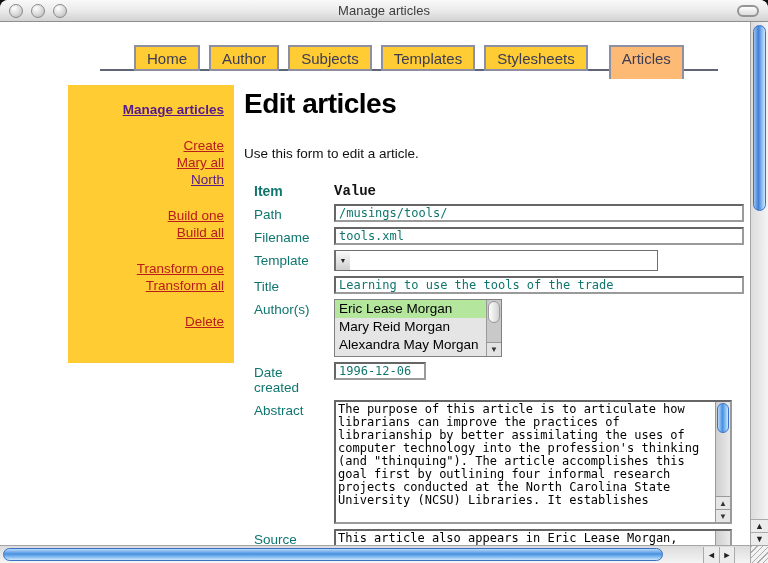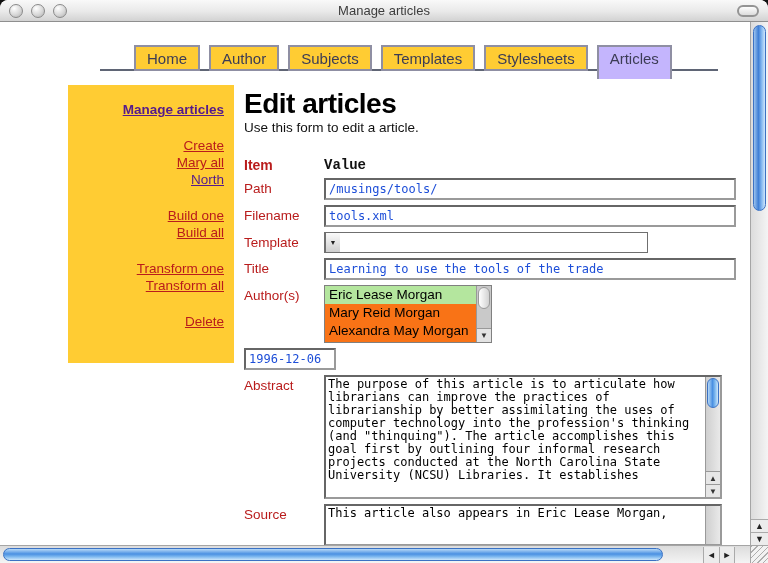--- a/index.html
+++ b/index.html
@@ -23,54 +23,54 @@
   
   .content { position: absolute; top: 22px; left: 12px; width: 750px; height: 523px;
     background: #fff; overflow: hidden; }
 
   
   .tabline { position: absolute; top: 47px; left: 88px; width: 618px; height: 2px;
     background: #5f6575; z-index: 1; }
   .tabs { position: absolute; top: 23px; left: 122px; display: flex; gap: 9px; z-index: 2; }
   .tab { height: 26px; padding: 0 11px; line-height: 23px; font-size: 15px; color: #3c3c55;
     background: #FFCC33; border: 2px solid #8f8fa3; cursor: default; }
-  .tab.active { height: 34px; background: #c4b5fd; border-bottom: none; z-index: 3; }
+  .tab.active { height: 34px; background: #fdba74; border-bottom: none; z-index: 3; margin-left: 12px; }
 
   
   .sidebar { position: absolute; left: 56px; top: 63px; width: 166px; height: 278px;
     background: #FFCC33; text-align: right; padding: 16px 10px 0 0; font-size: 13.5px; }
   .sidebar a { display: block; line-height: 17px; text-decoration: underline; color: #b91c1c; cursor: pointer; }
   .sidebar a.visited { color: #551A8B; }
   .sidebar a.title { font-weight: bold; }
   .sb-gap { height: 19px; }
 
   
   .main { position: absolute; left: 232px; top: 66px; width: 500px; }
-  .heading { font-size: 28px; font-weight: bold; color: #000; letter-spacing: -0.5px; }
+  .heading { font-size: 28px; font-weight: bold; color: #000; margin-bottom: 26px; letter-spacing: -0.5px; }
   .intro { font-size: 13.5px; color: #111; margin-bottom: 22px; }
   .frow { display: flex; align-items: flex-start; margin-bottom: 5px; }
-  .flabel { width: 80px; flex: none; font-size: 13.5px; color: #b91c1c; padding-top: 3px; padding-right: 8px; }
+  .flabel { width: 80px; flex: none; font-size: 13.5px; color: #0f766e; padding-top: 3px; padding-right: 8px; margin-left: 10px; }
   .flabel.hdr, .fvalue.hdr { font-weight: bold; font-size: 14px; padding-top: 0; }
   .fvalue { font-size: 13.5px; color: #111; padding-top: 3px; font-family: Liberation Mono, monospace; }
 
   input.text { height: 18px; border: 2px solid; border-color: #666 #9a9a9a #9a9a9a #666;
-    font-family: "DejaVu Sans Mono", monospace; font-size: 12px; padding: 9px 3px; background: #fff; color: #1d4ed8; }
+    font-family: "DejaVu Sans Mono", monospace; font-size: 12px; padding: 1px 3px; background: #fff; color: #0f766e; }
   .w-long { width: 412px; }
   .w-date { width: 92px; }
 
   
   .select { width: 324px; height: 21px; border: 1px solid #6f6f6f; display: flex; align-items: center;
     background: #fff; cursor: default; }
   .select .sel-text { flex: 1; font-size: 13.5px; color: #000; padding: 0 4px 0 6px; white-space: nowrap; overflow: hidden; }
   .select .sel-btn { width: 15px; height: 100%; border-left: 1px solid #6f6f6f;
     background: linear-gradient(#fafafa, #cfcfcf); display: flex; align-items: center; justify-content: center;
     font-size: 7px; color: #222; }
 
   
-  .listbox { width: 168px; height: 58px; border: 1px solid #808080; display: flex; background: #f97316; }
+  .listbox { width: 168px; height: 58px; border: 1px solid #808080; display: flex; background: #e5e5e5; }
   .lb-opts { flex: 1; overflow: hidden; }
   .lb-opt { font-size: 13.5px; line-height: 18px; padding-left: 4px; white-space: nowrap; color: #000; cursor: default; }
   .lb-opt.selected { background: #B4E69E; }
   .lb-scroll { width: 15px; flex: none; background: #c9c9c9; border-left: 1px solid #999; position: relative; }
   .lb-thumb { position: absolute; top: 1px; left: 1px; width: 12px; height: 22px; border-radius: 6px;
     border: 1px solid #9a9a9a; background: linear-gradient(90deg,#ffffff,#d2d2d2); }
   .lb-down { position: absolute; bottom: 0; left: 0; right: 0; height: 14px; background: #e3e3e3;
     border-top: 1px solid #999; text-align: center; font-size: 8px; line-height: 14px; color: #333; }
 
   
@@ -192,20 +192,21 @@
             <div class="lb-opt">Alexandra May Morgan</div>
           </div>
           <div class="lb-scroll">
             <div class="lb-thumb"></div>
             <div class="lb-down">▼</div>
           </div>
         </div>
       </div>
 
       <div class="frow">
+        <div class="flabel">Date created</div>
         <input class="text w-date" type="text" value="1996-12-06" style="">
       </div>
 
       <div class="frow">
         <div class="flabel">Abstract</div>
         <div class="ta-wrap ta-abstract">
           <textarea spellcheck="false" style="">The purpose of this article is to articulate how
 librarians can improve the practices of
 librarianship by better assimilating the uses of
 computer technology into the profession's thinking

